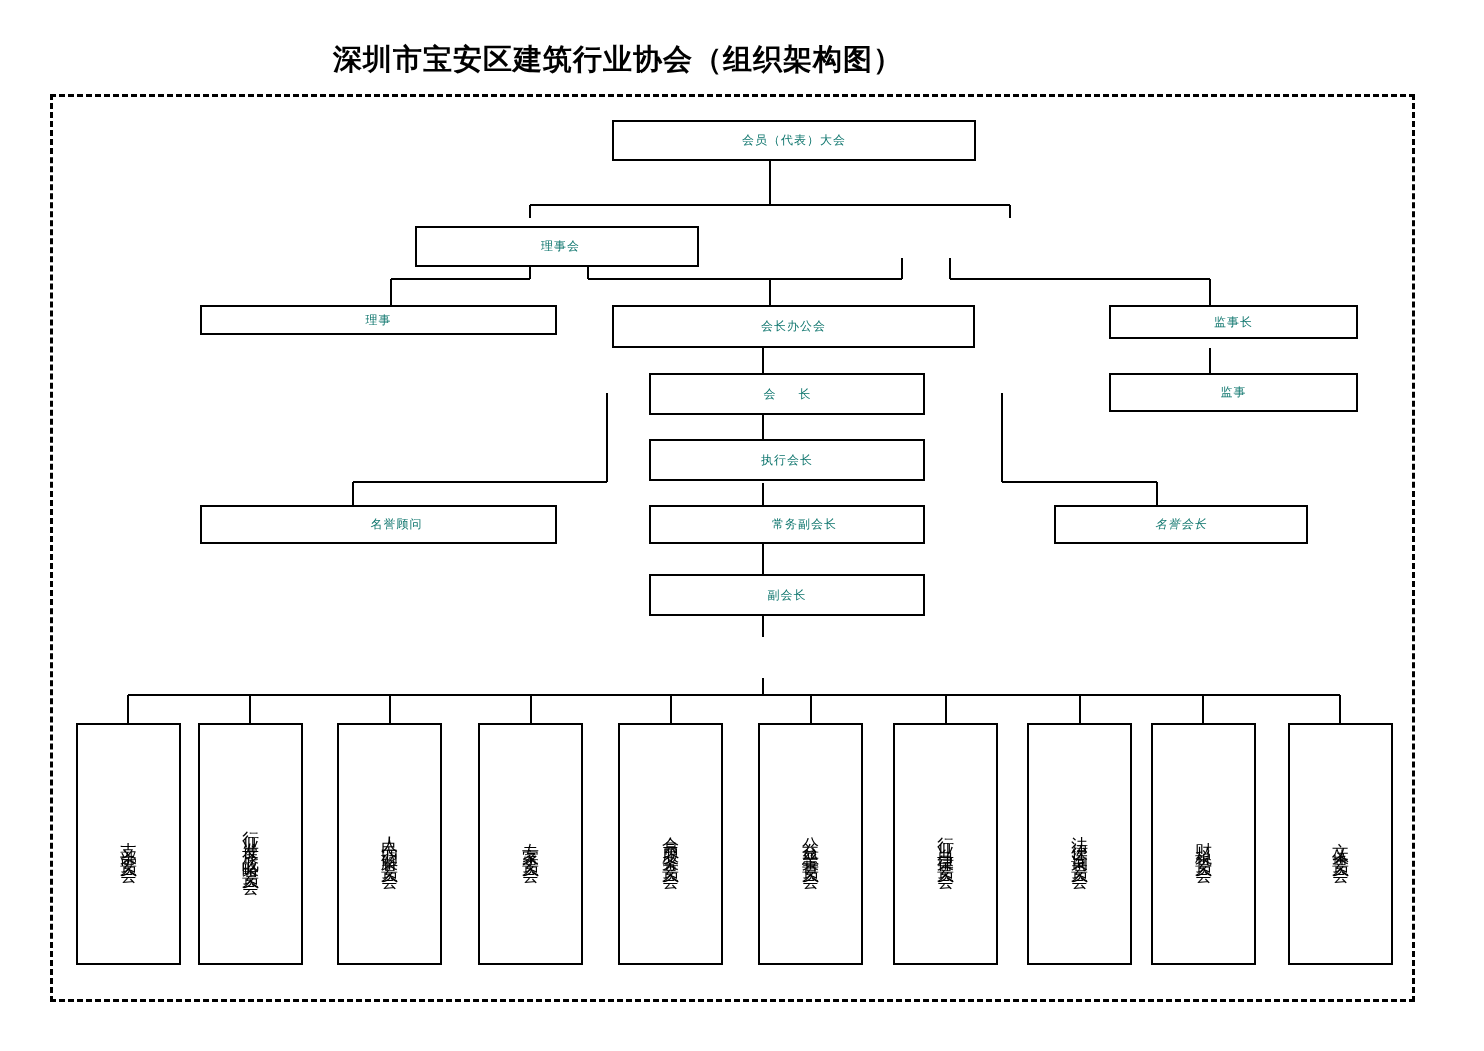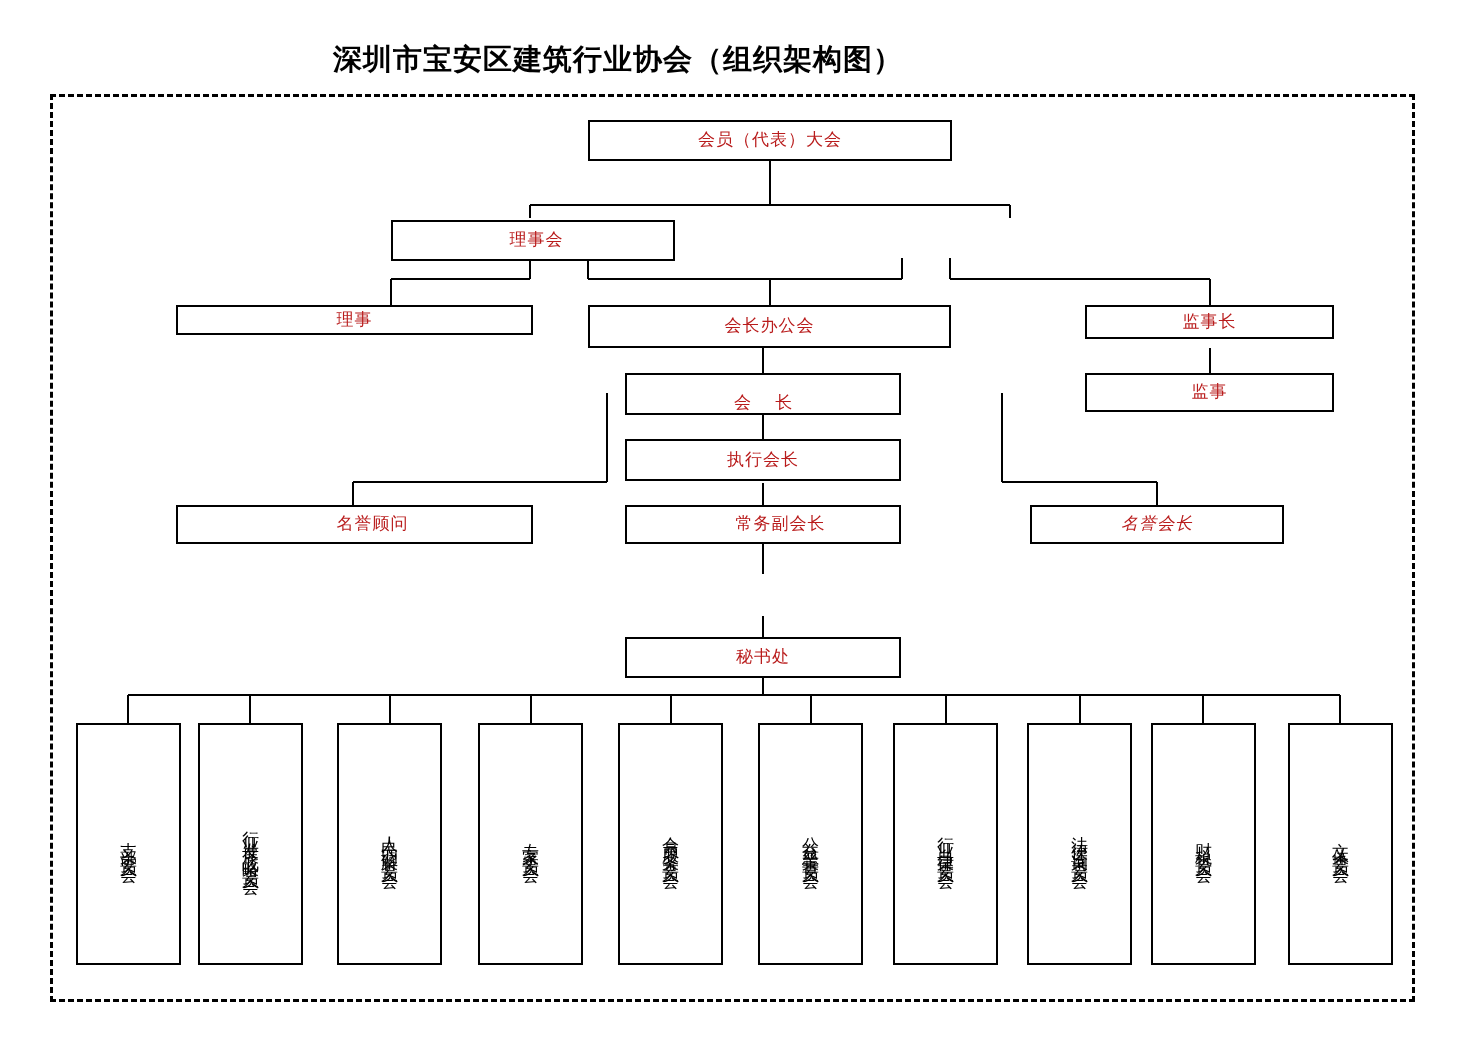--- a/index.html
+++ b/index.html
@@ -44,35 +44,35 @@
     top: 0;
     width: 1484px;
     height: 1051px;
     pointer-events: none;
   }
   .node {
     position: absolute;
     box-sizing: border-box;
     border: 2px solid #000000;
     background: #ffffff;
-    color: #b91c1c;
+    color: #0f766e;
     display: flex;
     align-items: center;
     justify-content: center;
-    font-size: 17px;
+    font-size: 12px;
     font-family: "Liberation Serif", "DejaVu Serif", serif;
     letter-spacing: 1px;
     line-height: 1.2;
     text-align: center;
     white-space: nowrap;
+    margin-left: 24px;
   }
   .node.wide-space {
     letter-spacing: 10px;
     text-indent: 10px;
-    align-items: flex-end;
   }
   .committee {
     position: absolute;
     box-sizing: border-box;
     border: 2px solid #000000;
     background: #ffffff;
     color: #000000;
     display: flex;
     align-items: center;
     justify-content: center;
@@ -148,21 +148,21 @@
       <line x1="1080" y1="695" x2="1080" y2="723"></line>
       <line x1="1203" y1="695" x2="1203" y2="723"></line>
       <line x1="1340" y1="695" x2="1340" y2="723"></line>
     </g>
   </svg>
 
   <div class="node" style="left:588px; top:120px; width:364px; height:41px;">
     <span>会员（代表）大会</span>
   </div>
 
-  <div class="node" style="left:391px; top:220px; width:284px; height:41px;padding-left:7px;">
+  <div class="node" style="left:391px; top:226px; width:284px; height:41px;padding-left:7px;">
     <span>理事会</span>
   </div>
 
   <div class="node" style="left:176px; top:305px; width:357px; height:30px;">
     <span>理事</span>
   </div>
   <div class="node" style="left:588px; top:305px; width:363px; height:43px;">
     <span>会长办公会</span>
   </div>
   <div class="node" style="left:1085px; top:305px; width:249px; height:34px;">
@@ -183,24 +183,24 @@
   <div class="node" style="left:176px; top:505px; width:357px; height:39px;padding-left:36px;">
     <span>名誉顾问</span>
   </div>
   <div class="node" style="left:625px; top:505px; width:276px; height:39px;padding-left:35px;">
     <span>常务副会长</span>
   </div>
   <div class="node" style="left:1030px; top:505px; width:254px; height:39px;font-style:italic;">
     <span>名誉会长</span>
   </div>
 
-
-  <div class="node" style="left:625px; top:637px; width:276px; height:41px;">
-    <span>秘书处</span>
-  </div>
+  <div class="node" style="left:625px; top:574px; width:276px; height:42px;">
+    <span>副会长</span>
+  </div>
+
 
   <div class="committee" style="left:76px; top:723px; width:105px; height:242px;">
     <span>支部委员会</span>
   </div>
   <div class="committee" style="left:198px; top:723px; width:105px; height:242px;">
     <span>行业发展战略委员会</span>
   </div>
   <div class="committee" style="left:337px; top:723px; width:105px; height:242px;">
     <span>人民调解委员会</span>
   </div>

